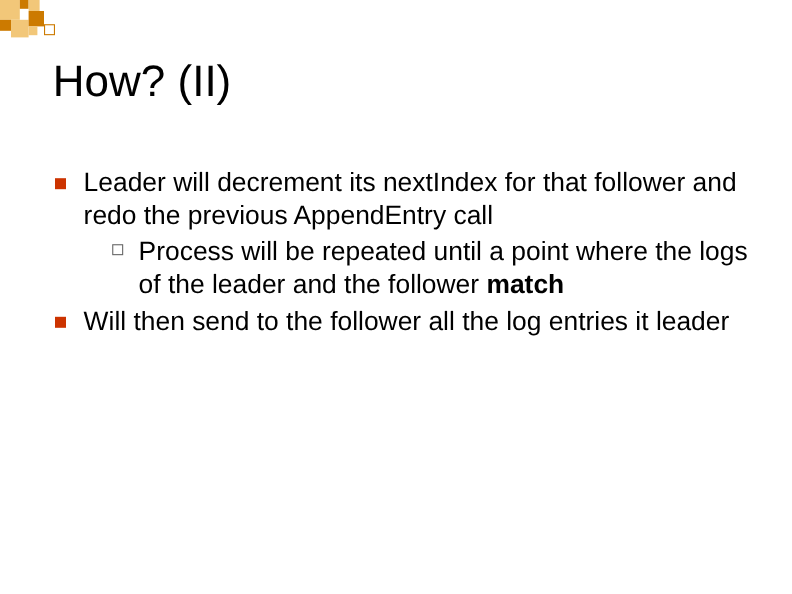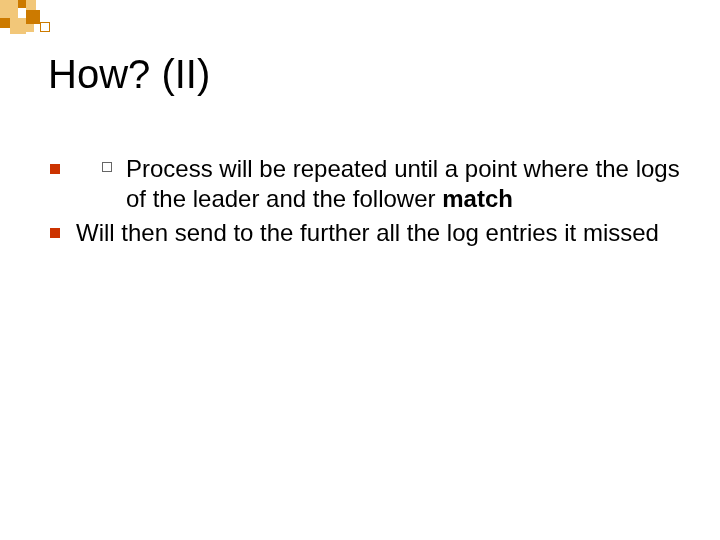--- a/index.html
+++ b/index.html
@@ -103,23 +103,24 @@
     <div class="sq" style="left:26px; top:10px; width:14px; height:14px; background:#cc7a00;"></div>
     <div class="sq" style="left:40px; top:22px; width:10px; height:10px; border:1px solid #cc7a00;"></div>
     <div class="sq" style="left:26px; top:24px; width:8px; height:8px; background:#f2c779;"></div>
   </div>
 
   <div class="title">How? (II)</div>
 
   <div class="body">
     <ul class="level1">
       <li>
+        <span>Leader will decrement its nextIndex for that follower and redo the previous AppendEntry call</span>
         <ul class="level2">
           <li>
             <span>Process will be repeated until a point where the logs of the leader and the follower </span><span class="b">match</span>
           </li>
         </ul>
       </li>
-      <li>Will then send  to the further all the log entries it missed</li>
+      <li>Will then send  to the follower all the log entries it leader</li>
     </ul>
   </div>
 
 </div>
 
 </body></html>

